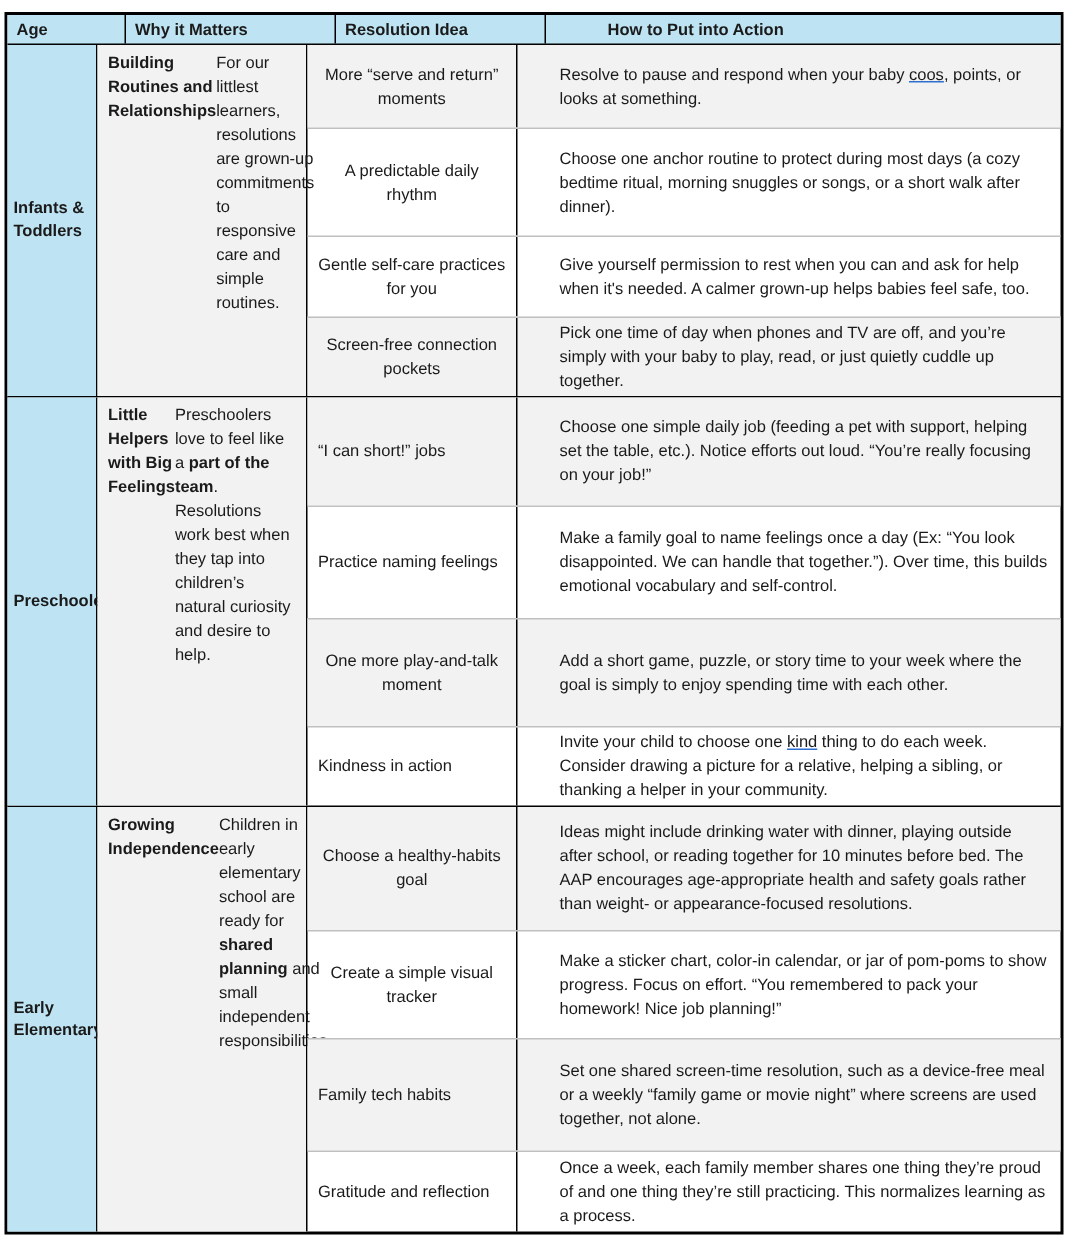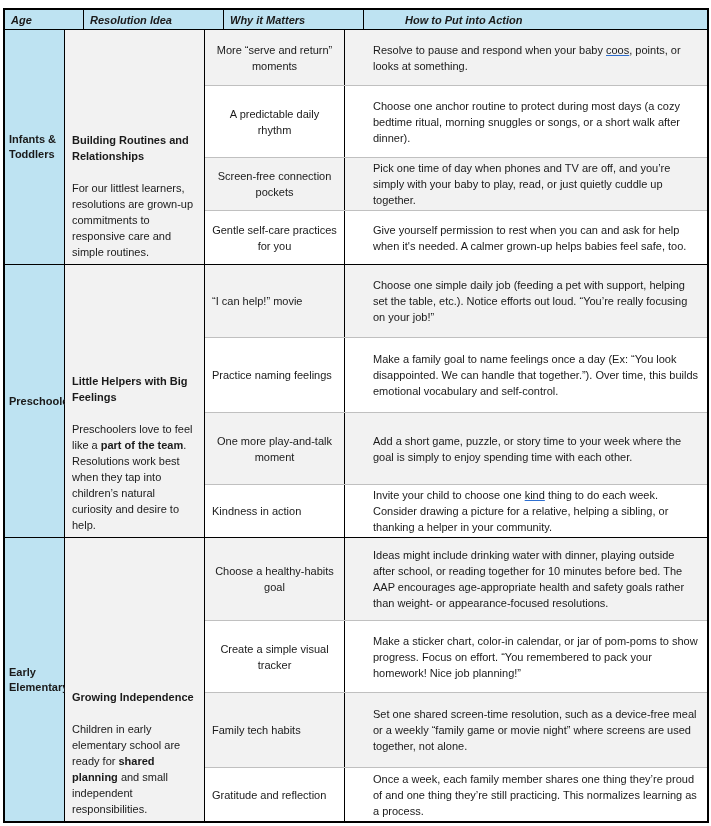--- a/index.html
+++ b/index.html
@@ -26,21 +26,20 @@
   .thead{
     display:flex;
     background:var(--header-bg);
     border-bottom:1px solid #000;
     height:20px;
     font-weight:700;
   }
   .thead .hc{
     display:flex;align-items:center;
     padding:0 6px;
-    font-style:italic;
   }
   .hc-age{width:79px;border-right:1px solid #000;}
   .hc-why{width:140px;border-right:1px solid #000;}
   .hc-idea{width:140px;border-right:1px solid #000;}
   .hc-action{flex:1;margin-left:35px;}
   
   .section{display:flex;}
   .section + .section{border-top:1px solid #000;}
   .age-cell{
     width:60px;
@@ -48,21 +47,21 @@
     background:var(--header-bg);
     display:flex;align-items:center;
     padding:0 4px;
     font-weight:700;
     line-height:15px;
   }
   .why-cell{
     width:140px;
     border-right:1px solid #000;
     background:var(--zebra-bg);
-    display:flex;flex-direction:column;justify-content:flex-end;
+    display:flex;flex-direction:row;justify-content:space-between;
     padding:4px 7px;
     line-height:16px;
   }
   .why-title{font-weight:700;}
   .why-gap{height:16px;}
   .rows{flex:1;display:flex;flex-direction:column;}
   .row{display:flex;}
   .row + .row{border-top:1px solid #c0c0c0;}
   .row.banded{background:var(--zebra-bg);}
   .idea-cell{
@@ -90,22 +89,22 @@
     cursor:pointer;
   }
 </style>
 </head>
 <body>
 
 <div class="table-wrap">
 
   <div class="thead">
     <div class="hc hc-age">Age</div>
+    <div class="hc hc-why">Why it Matters</div>
     <div class="hc hc-idea">Resolution Idea</div>
-    <div class="hc hc-why">Why it Matters</div>
     <div class="hc hc-action">How to Put into Action</div>
   </div>
 
   <div class="section">
     <div class="age-cell">Infants &amp; Toddlers</div>
     <div class="why-cell">
       <div class="why-title">Building Routines and Relationships</div>
       <div class="why-gap"></div>
       <div class="why-body"><span>For our littlest learners, resolutions are grown-up commitments to responsive care and simple routines.</span></div>
     </div>
@@ -119,50 +118,50 @@
           </div>
       </div>
       <div class="row rh72">
         <div class="idea-cell">
             <span>A predictable daily rhythm</span>
           </div>
         <div class="action-cell">
             <span><span>Choose one anchor routine to protect during most days (a cozy bedtime ritual, morning snuggles or songs, or a short walk after dinner).</span></span>
           </div>
       </div>
+      <div class="row rh54">
+        <div class="idea-cell">
+            <span>Gentle self-care practices for you</span>
+          </div>
+        <div class="action-cell">
+            <span><span>Give yourself permission to rest when you can and ask for help when it's needed. A calmer grown-up helps babies feel safe, too.</span></span>
+          </div>
+      </div>
       <div class="row banded rh53">
         <div class="idea-cell">
             <span>Screen-free connection pockets</span>
           </div>
         <div class="action-cell">
             <span><span>Pick one time of day when phones and TV are off, and you’re simply with your baby to play, read, or just quietly cuddle up together.</span></span>
-          </div>
-      </div>
-      <div class="row rh54">
-        <div class="idea-cell">
-            <span>Gentle self-care practices for you</span>
-          </div>
-        <div class="action-cell">
-            <span><span>Give yourself permission to rest when you can and ask for help when it's needed. A calmer grown-up helps babies feel safe, too.</span></span>
           </div>
       </div>
     </div>
   </div>
 
   <div class="section">
     <div class="age-cell">Preschoolers</div>
     <div class="why-cell">
       <div class="why-title">Little Helpers with Big Feelings</div>
       <div class="why-gap"></div>
       <div class="why-body"><span>Preschoolers love to feel like a </span><span class="b">part of the team</span><span>. Resolutions work best when they tap into children’s natural curiosity and desire to help.</span></div>
     </div>
     <div class="rows">
       <div class="row banded rh72">
         <div class="idea-cell">
-            <span>“I can help!” movie</span>
+            <span>“I can short!” jobs</span>
           </div>
         <div class="action-cell">
             <span><span>Choose one simple daily job (feeding a pet with support, helping set the table, etc.). Notice efforts out loud. “You’re really focusing on your job!”</span></span>
           </div>
       </div>
       <div class="row rh75">
         <div class="idea-cell">
             <span>Practice naming feelings</span>
           </div>
         <div class="action-cell">

